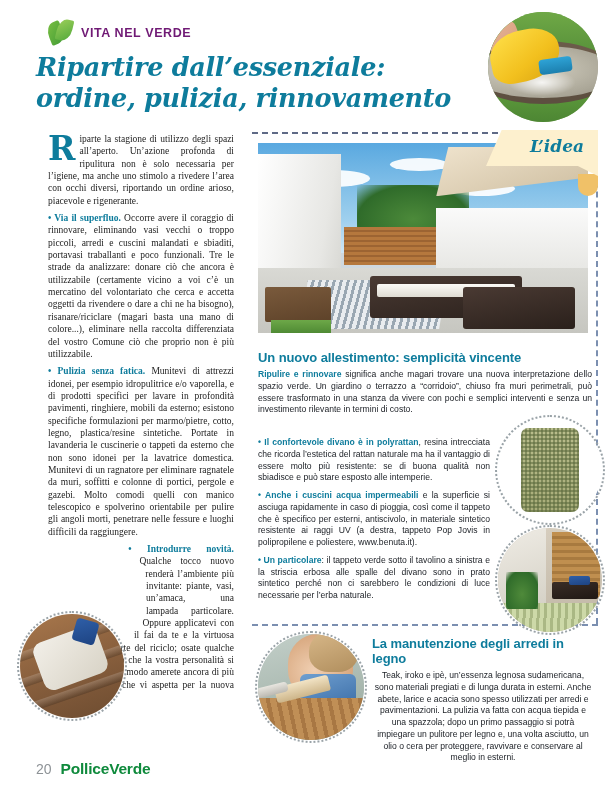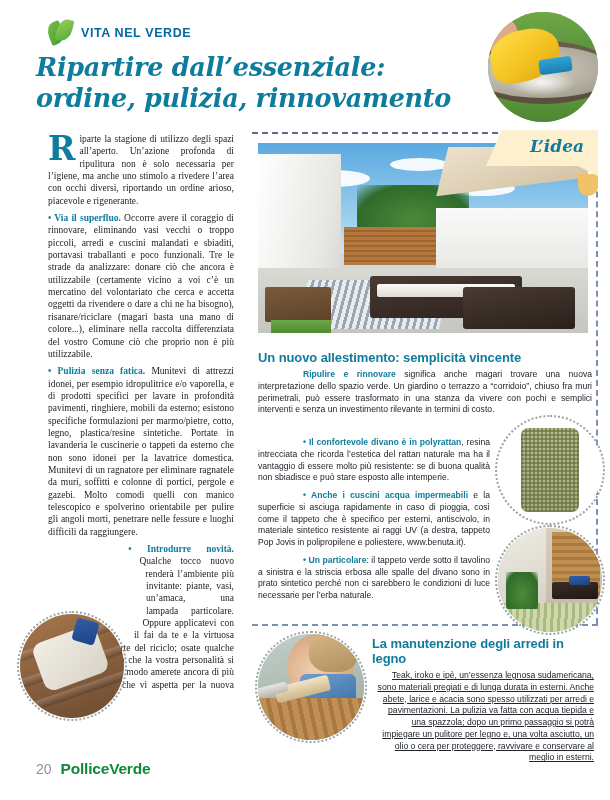--- a/index.html
+++ b/index.html
@@ -14,21 +14,21 @@
   
   .kicker { position:absolute; left:48px; top:18px; display:flex; align-items:center; gap:7px; }
   .leaf-logo { width:26px; height:30px; position:relative; }
   .leaf-logo .lf1, .leaf-logo .lf2 {
     position:absolute; width:15px; height:22px; border-radius:60% 10% 60% 10%;
   }
   .leaf-logo .lf1 { left:0; top:4px; background:linear-gradient(140deg,#7cc043,#3f9a35); transform:rotate(-22deg); }
   .leaf-logo .lf2 { left:9px; top:1px; background:linear-gradient(140deg,#9ed05a,#51a83a); transform:rotate(14deg); }
   .kicker-text {
     font-family:"Liberation Sans", sans-serif; font-weight:bold; font-size:12.5px;
-    letter-spacing:.6px; color:#0369a1;
+    letter-spacing:.6px; color:#701a75;
   }
 
   .headline {
     position:absolute; left:36px; top:52px; width:440px;
     font-family:"DejaVu Serif", serif; font-style:italic; font-weight:bold;
     color:#0e7c9c; font-size:25.5px; line-height:1.22; letter-spacing:-.3px;
   }
   .headline .l2 { display:block; }
 
   .hero-circle {
@@ -198,21 +198,21 @@
   .rsec { position:absolute; left:258px; width:334px; }
   .rhead {
     font-family:"Liberation Sans", sans-serif; font-weight:bold;
     font-size:13px; color:#0e7c9c; margin-bottom:4px; letter-spacing:-.1px;
   }
   .rbody {
     font-family:"Liberation Sans", sans-serif; font-size:8.6px;
     line-height:1.37; color:#20242a; text-align:justify;
   }
   .rbody p { margin-bottom:6px; }
-  .rlead { color:#0e7c9c; font-weight:bold;margin-left:45px; }
+  .rlead { color:#0e7c9c; font-weight:bold; }
 
   .rug-circle {
     position:absolute; right:8px; top:418px; width:104px; height:104px; z-index:3;
     border-radius:50%; overflow:hidden; display:flex; align-items:center; justify-content:center;
     background:#fff;
   }
   .rug-circle .rug {
     width:58px; height:84px; border-radius:7px;
     background:
       repeating-linear-gradient(0deg, rgba(90,105,60,.55) 0 2px, rgba(0,0,0,0) 2px 4px),
@@ -249,21 +249,21 @@
   .wood-circle .wc-top { position:absolute; left:40%; top:38%; width:52%; height:30%;
     background:linear-gradient(160deg,#6f9fd0,#3d6fa8); border-radius:6px; }
   .wood-circle .wc-deck { position:absolute; left:0; bottom:0; width:100%; height:40%;
     background:repeating-linear-gradient(78deg,#c08f56 0 6px,#a87743 6px 10px); }
   .wood-circle .wc-brush { position:absolute; left:16%; top:44%; width:52%; height:15%;
     background:linear-gradient(180deg,#f2e4c6,#cdb589); border-radius:3px; transform:rotate(-14deg); }
   .wood-circle .wc-handle { position:absolute; left:-2%; top:48%; width:30%; height:9%;
     background:linear-gradient(180deg,#e8e6e0,#bdbab2); border-radius:4px; transform:rotate(-14deg); }
 
   .woodsec { position:absolute; left:372px; top:636px; width:222px; }
-  .woodsec .rbody { text-align:right;text-decoration:underline; }
+  .woodsec .rbody { text-align:center; }
 </style>
 </head>
 <body>
 
 <div class="page">
 
   <div class="kicker">
     <div class="leaf-logo">
       <div class="lf1"></div>
         <div class="lf2"></div>

